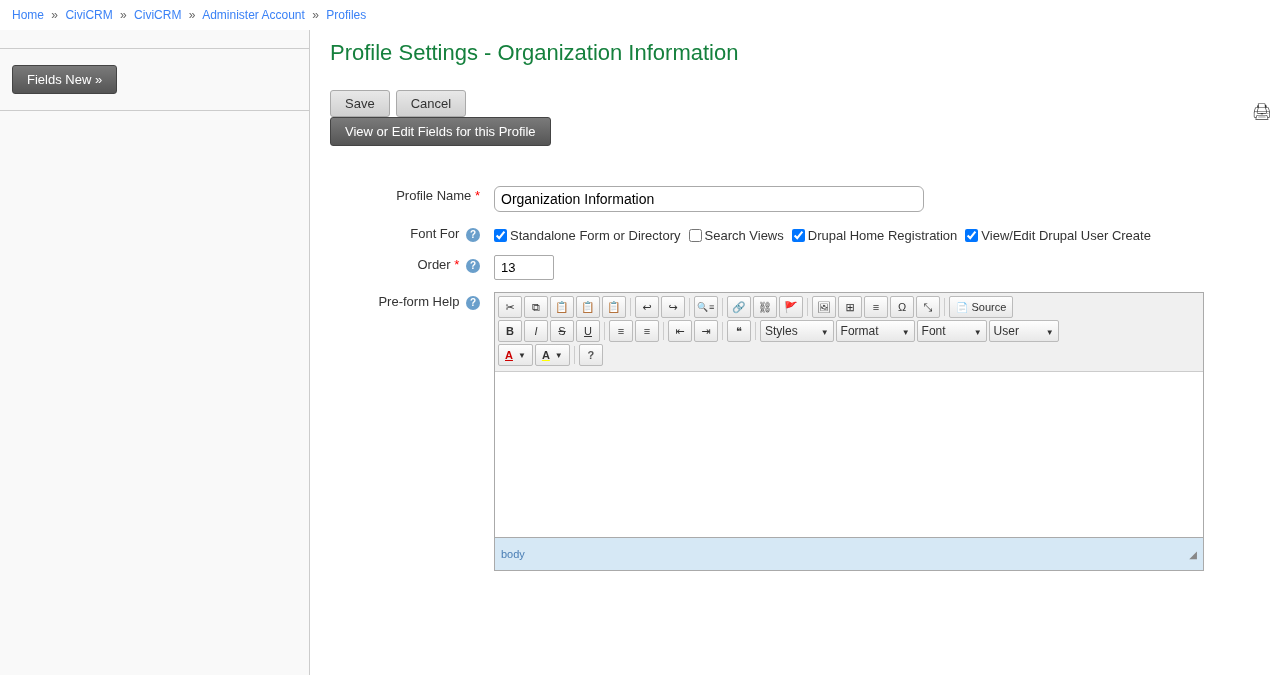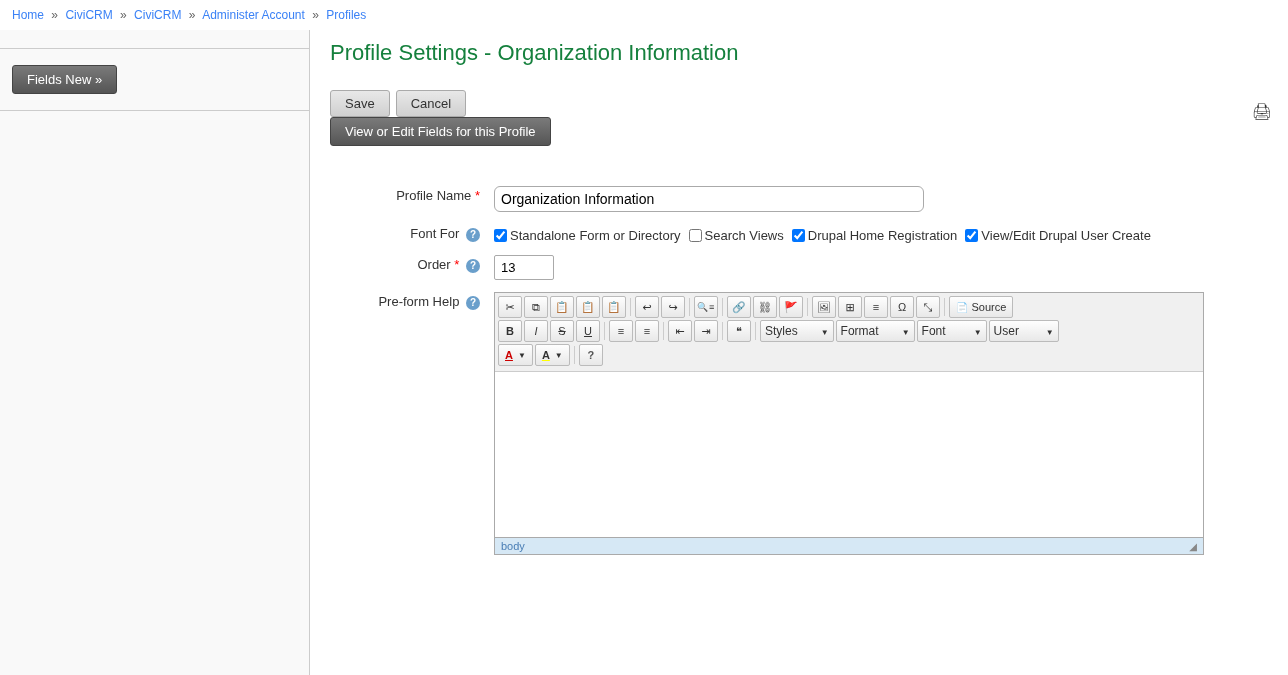--- a/index.html
+++ b/index.html
@@ -139,21 +139,21 @@
       border-radius: 2px;
       background: linear-gradient(to bottom, #fefefe, #e8e8e8);
       cursor: pointer;
       font-size: 12px;
       color: #333;
       min-width: 70px;
       gap: 21px;
     }
     .rte-sep { width: 1px; height: 18px; background: #ccc; margin: 0 2px; }
     .rte-body { min-height: 165px; background: #fff; padding: 6px; font-size: 13px; }
-    .rte-statusbar { background: #d6e8f5; border-top: 1px solid #aaa; padding: 2px 6px; font-size: 11px; color: #4a7eb5; display: flex; justify-content: space-between; align-items: flex-end; }
+    .rte-statusbar { background: #d6e8f5; border-top: 1px solid #aaa; padding: 10px 6px; font-size: 11px; color: #4a7eb5; display: flex; justify-content: space-between; align-items: flex-end; }
 
     .bold { font-weight: bold; }
     .italic { font-style: italic; }
     .strike { text-decoration: line-through; }
     .underline { text-decoration: underline; }
 
     
     .print-icon-area { position: absolute; right: 16px; top: 72px; }
 
     .main-wrapper { position: relative; }

